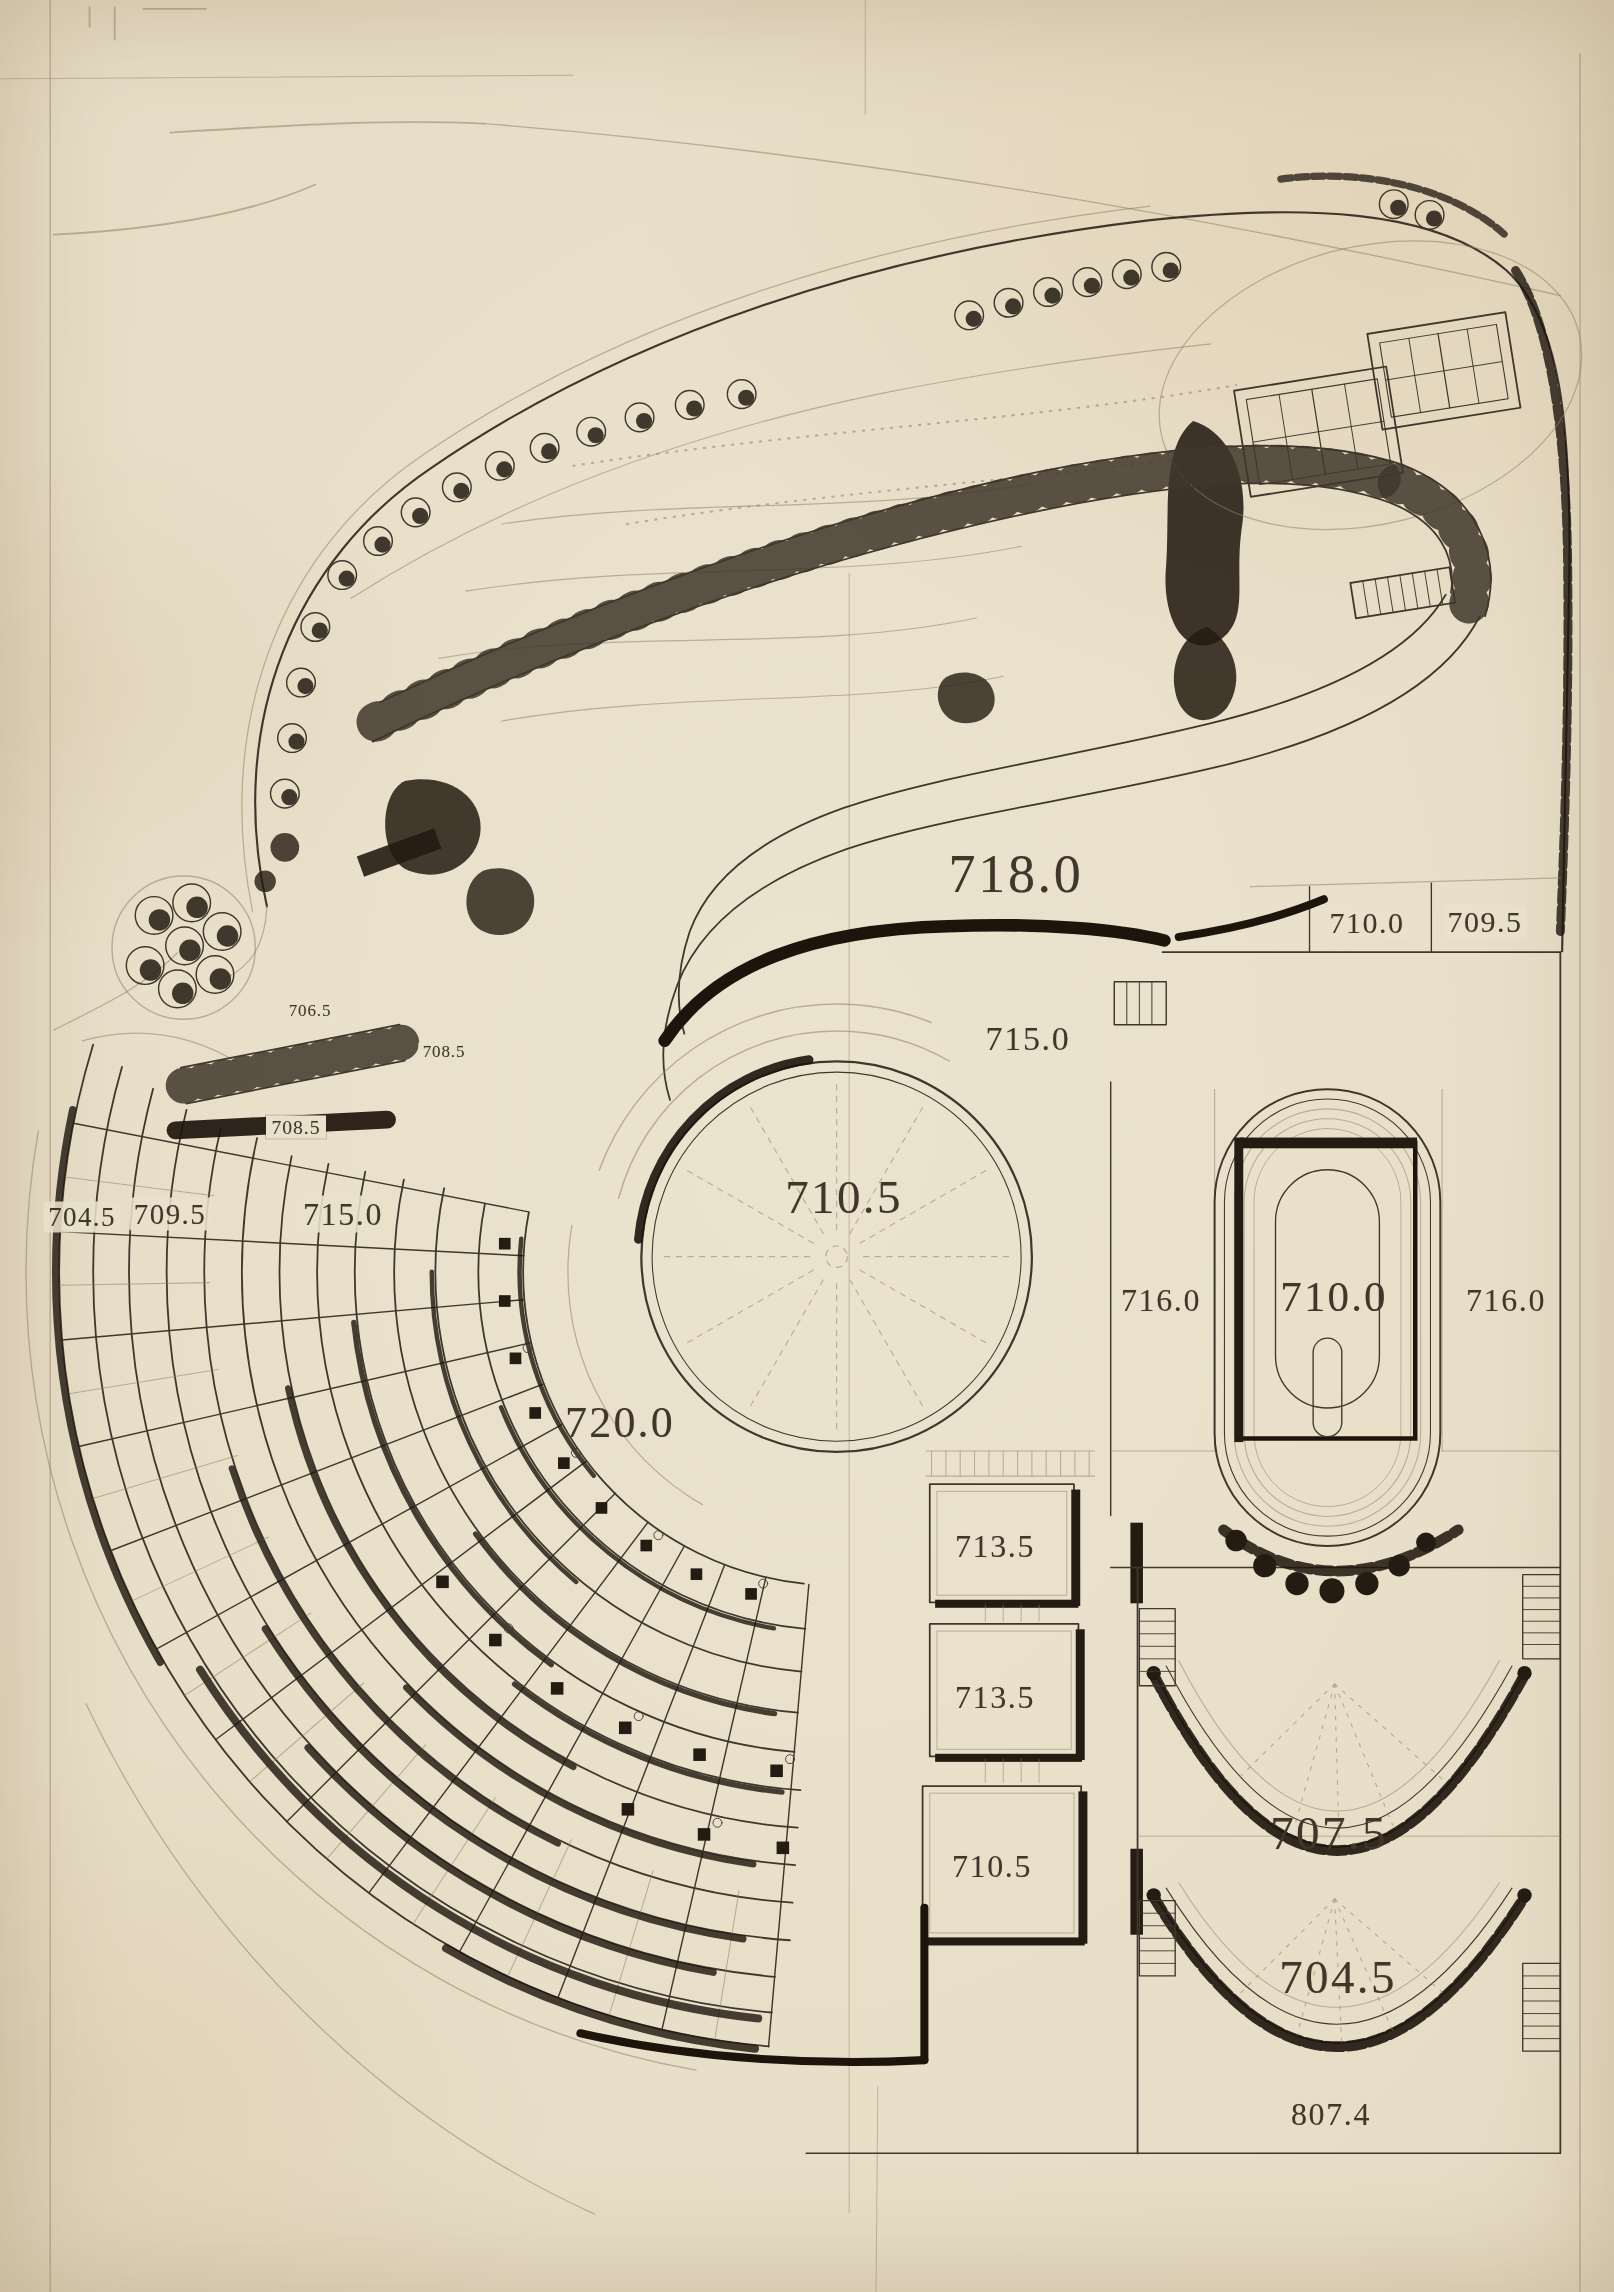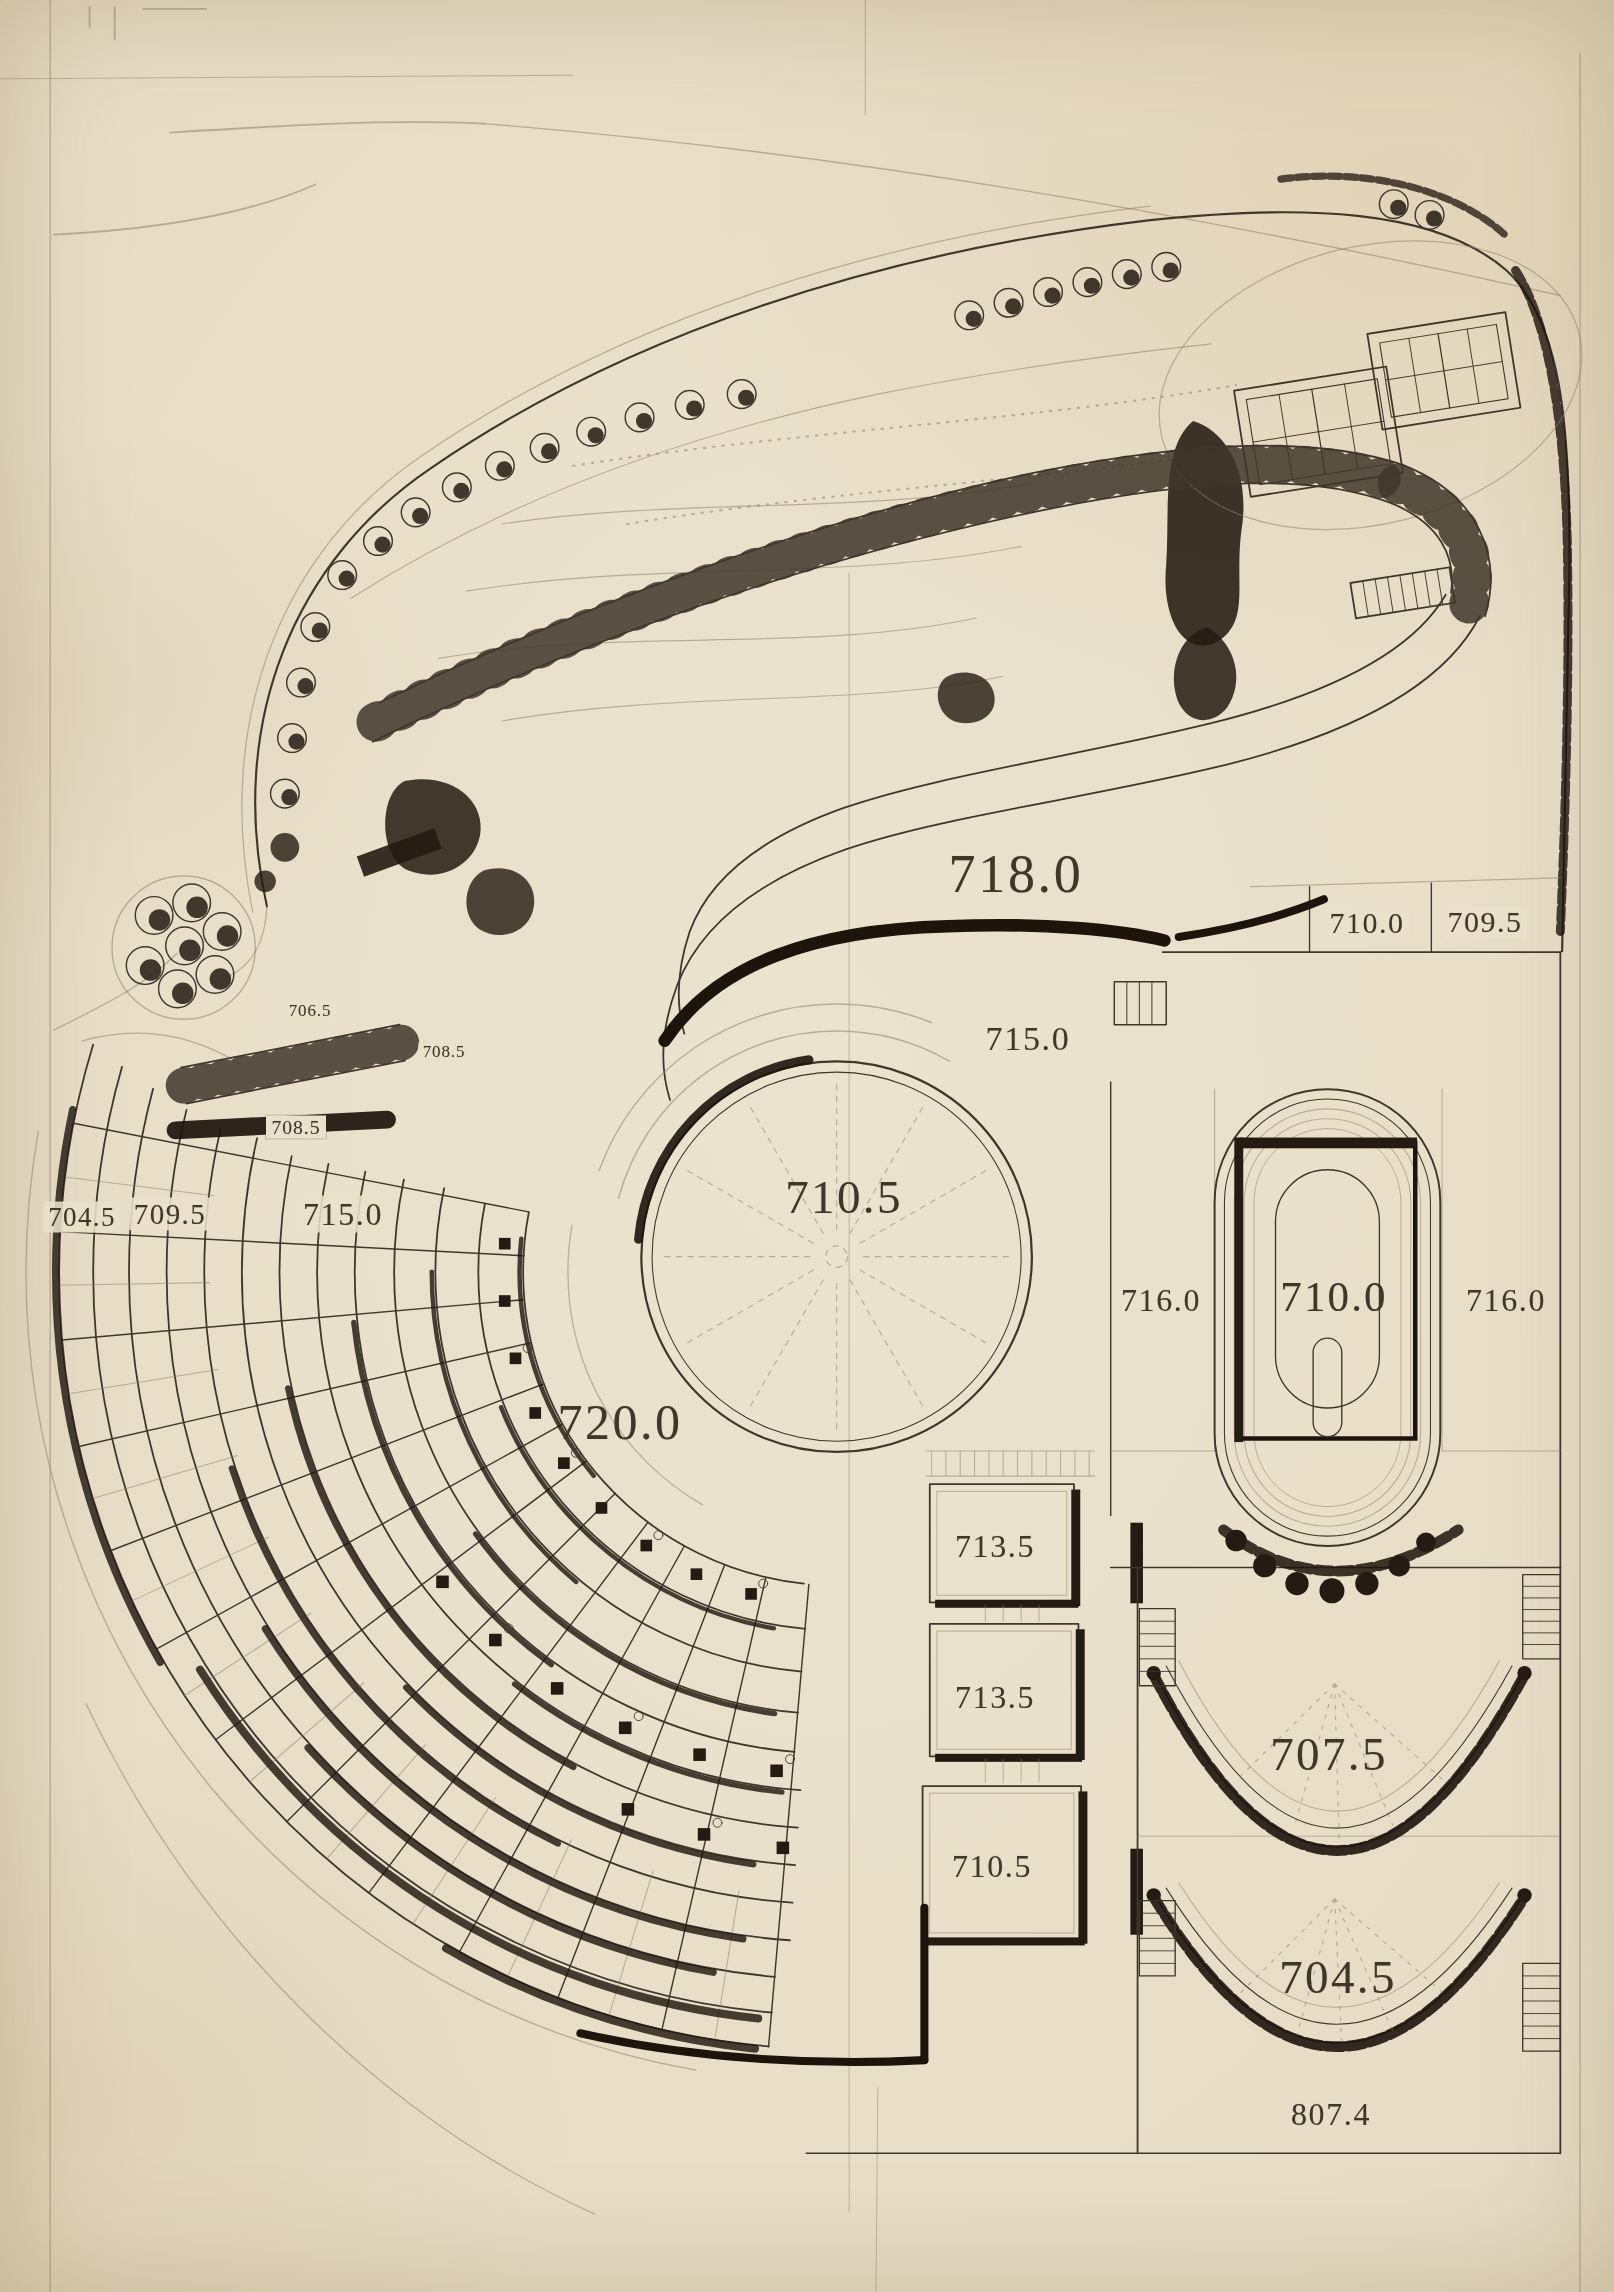--- a/index.html
+++ b/index.html
@@ -24,21 +24,21 @@
   .dots{stroke-dasharray:1.5 9;}
   .labels{position:absolute;inset:0;}
   .lbl{
     position:absolute;transform:translate(-50%,-50%);
     color:#40372a;white-space:nowrap;letter-spacing:.05em;
     text-shadow:0 0 0.9px rgba(64,55,42,.25);
     text-align:center;
   }
   .halo{background:rgba(233,224,203,.88);padding:0 4.5px;border-radius:1.8px;}
   .chip{background:#eae1cc;padding:0 5.4px;box-shadow:0 0 0 0.9px rgba(60,45,25,.25);}
-  .s60{font-size:54px}.s56{font-size:50px}.s52{font-size:47px}.s48{font-size:43px}
+  .s60{font-size:54px}.s56{font-size:44px}.s52{font-size:47px}.s48{font-size:43px}
   .s38{font-size:34px}.s36{font-size:32px}.s34{font-size:30px}.s32{font-size:29px}
   .s30{font-size:27px}.s24{font-size:17px}.s22{font-size:19.7px}
 </style>
 </head>
 <body>
 
 <div class="sheet">
 
 <svg viewBox="0 0 1803 2560" width="1615" height="2293">
   <defs>
@@ -477,19 +477,19 @@
   <div class="lbl s32 halo" style="left:170px;top:1214px">709.5</div>
   <div class="lbl s36 halo" style="left:343px;top:1214px">715.0</div>
   <div class="lbl s52" style="left:844px;top:1197px">710.5</div>
   <div class="lbl s36" style="left:1161px;top:1300px">716.0</div>
   <div class="lbl s48" style="left:1334px;top:1296px">710.0</div>
   <div class="lbl s36" style="left:1506px;top:1300px">716.0</div>
   <div class="lbl s56" style="left:620px;top:1422px">720.0</div>
   <div class="lbl s36" style="left:995px;top:1546px">713.5</div>
   <div class="lbl s36" style="left:995px;top:1697px">713.5</div>
   <div class="lbl s36" style="left:992px;top:1866px">710.5</div>
-  <div class="lbl s52" style="left:1329px;top:1754px">707.5</div>
+  <div class="lbl s52" style="left:1329px;top:1833px">707.5</div>
   <div class="lbl s52" style="left:1338px;top:1977px">704.5</div>
   <div class="lbl s36" style="left:1331px;top:2114px">807.4</div>
 </div>
 
 </div>
 
 
 </body></html>

